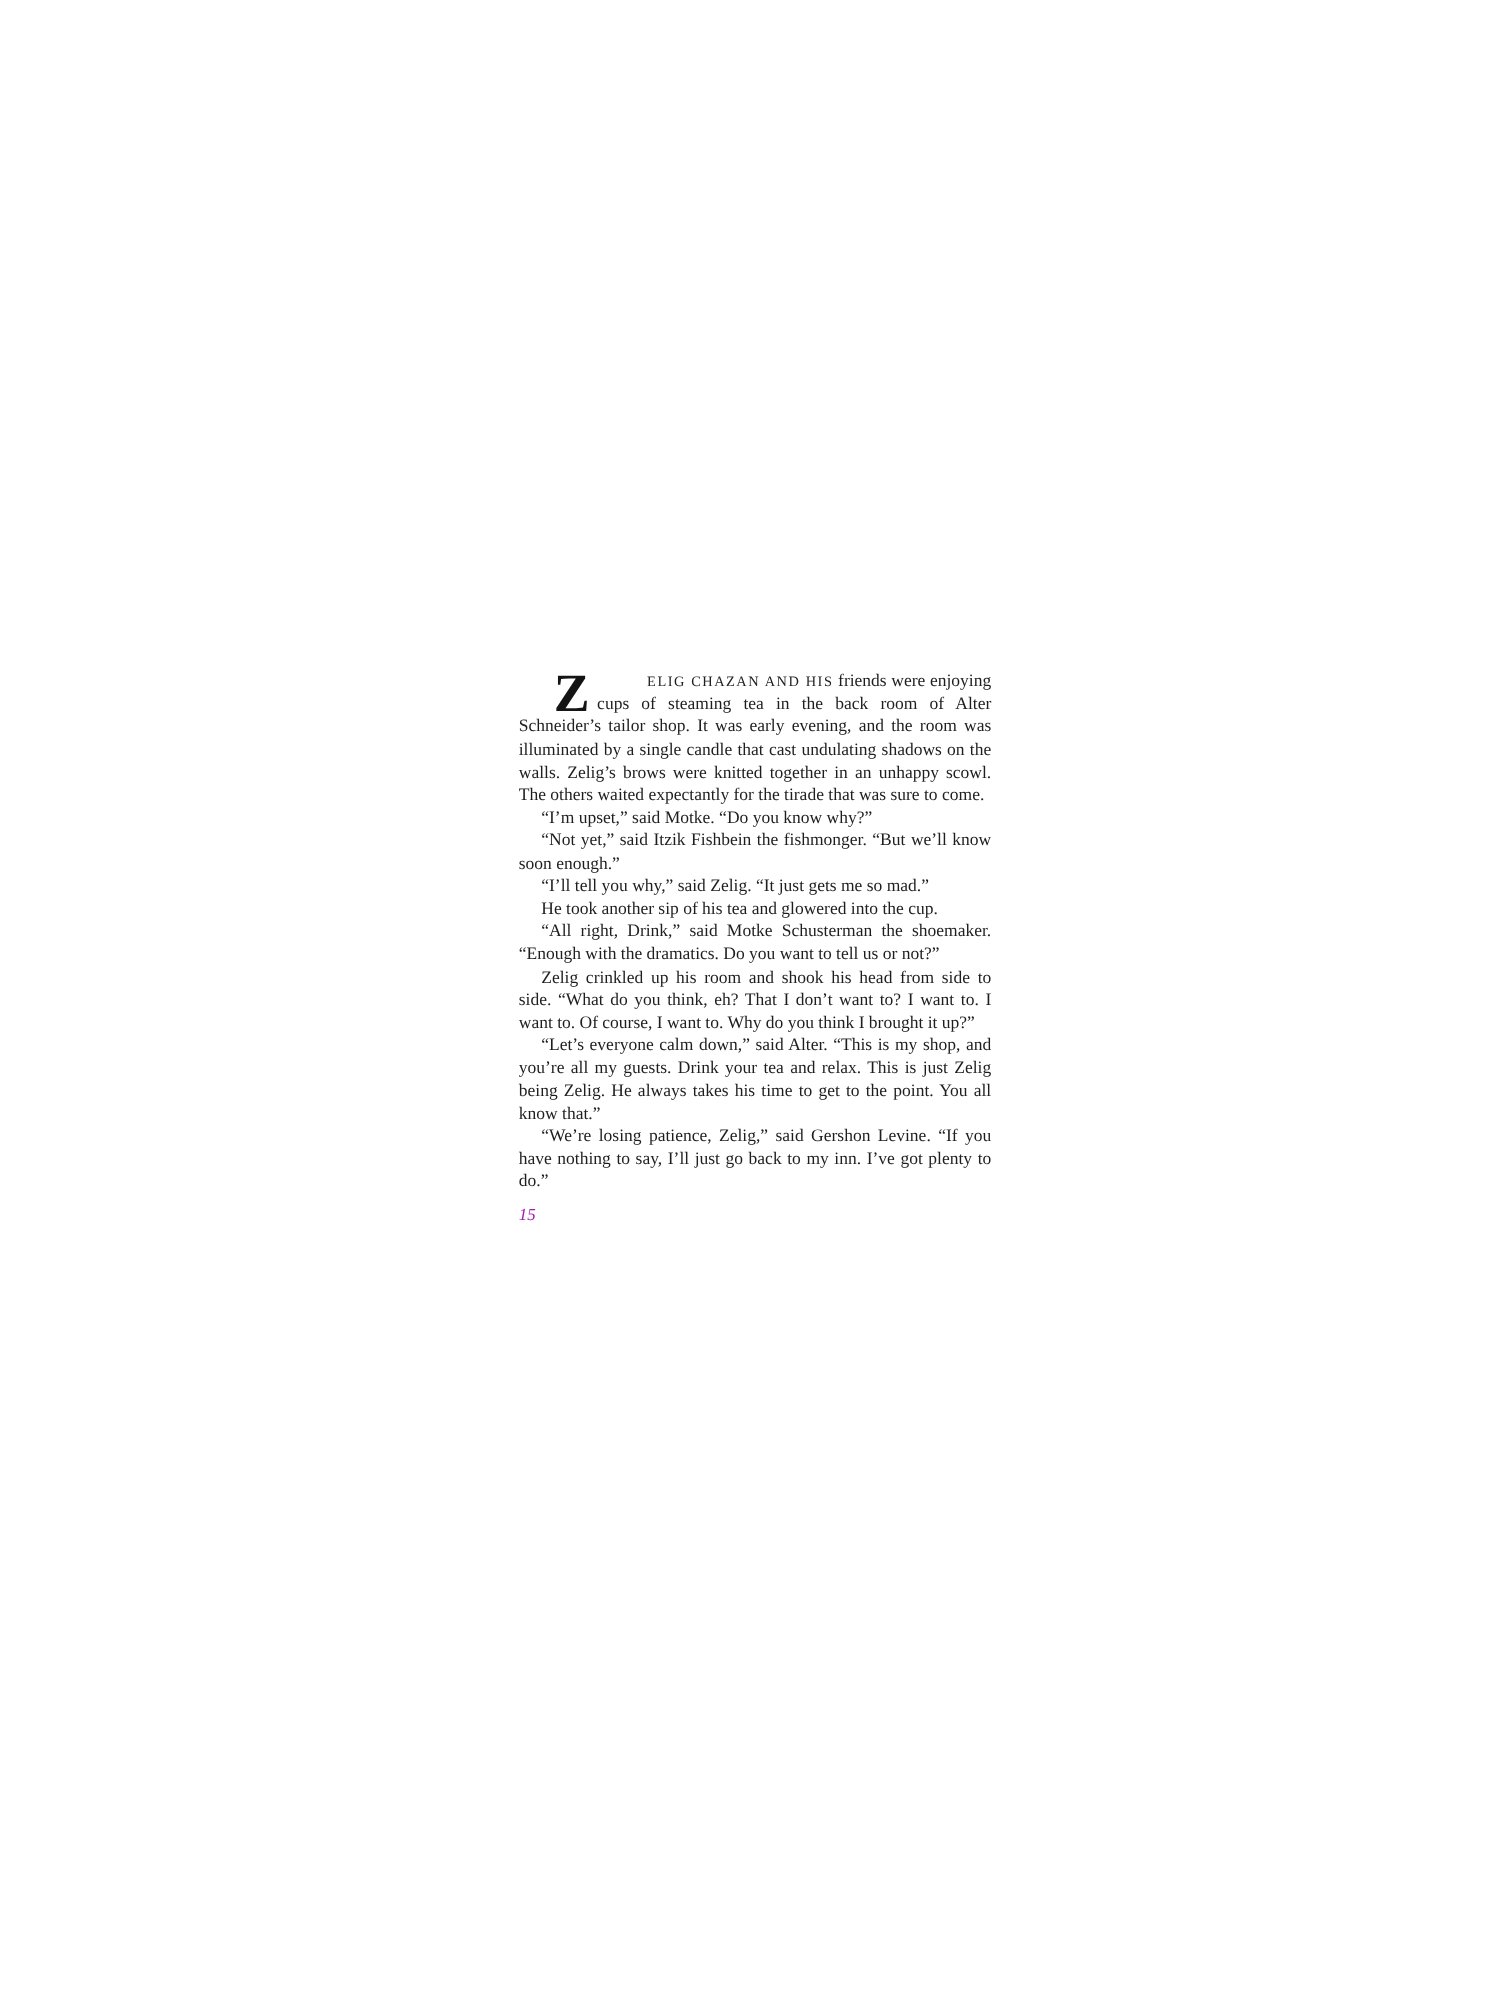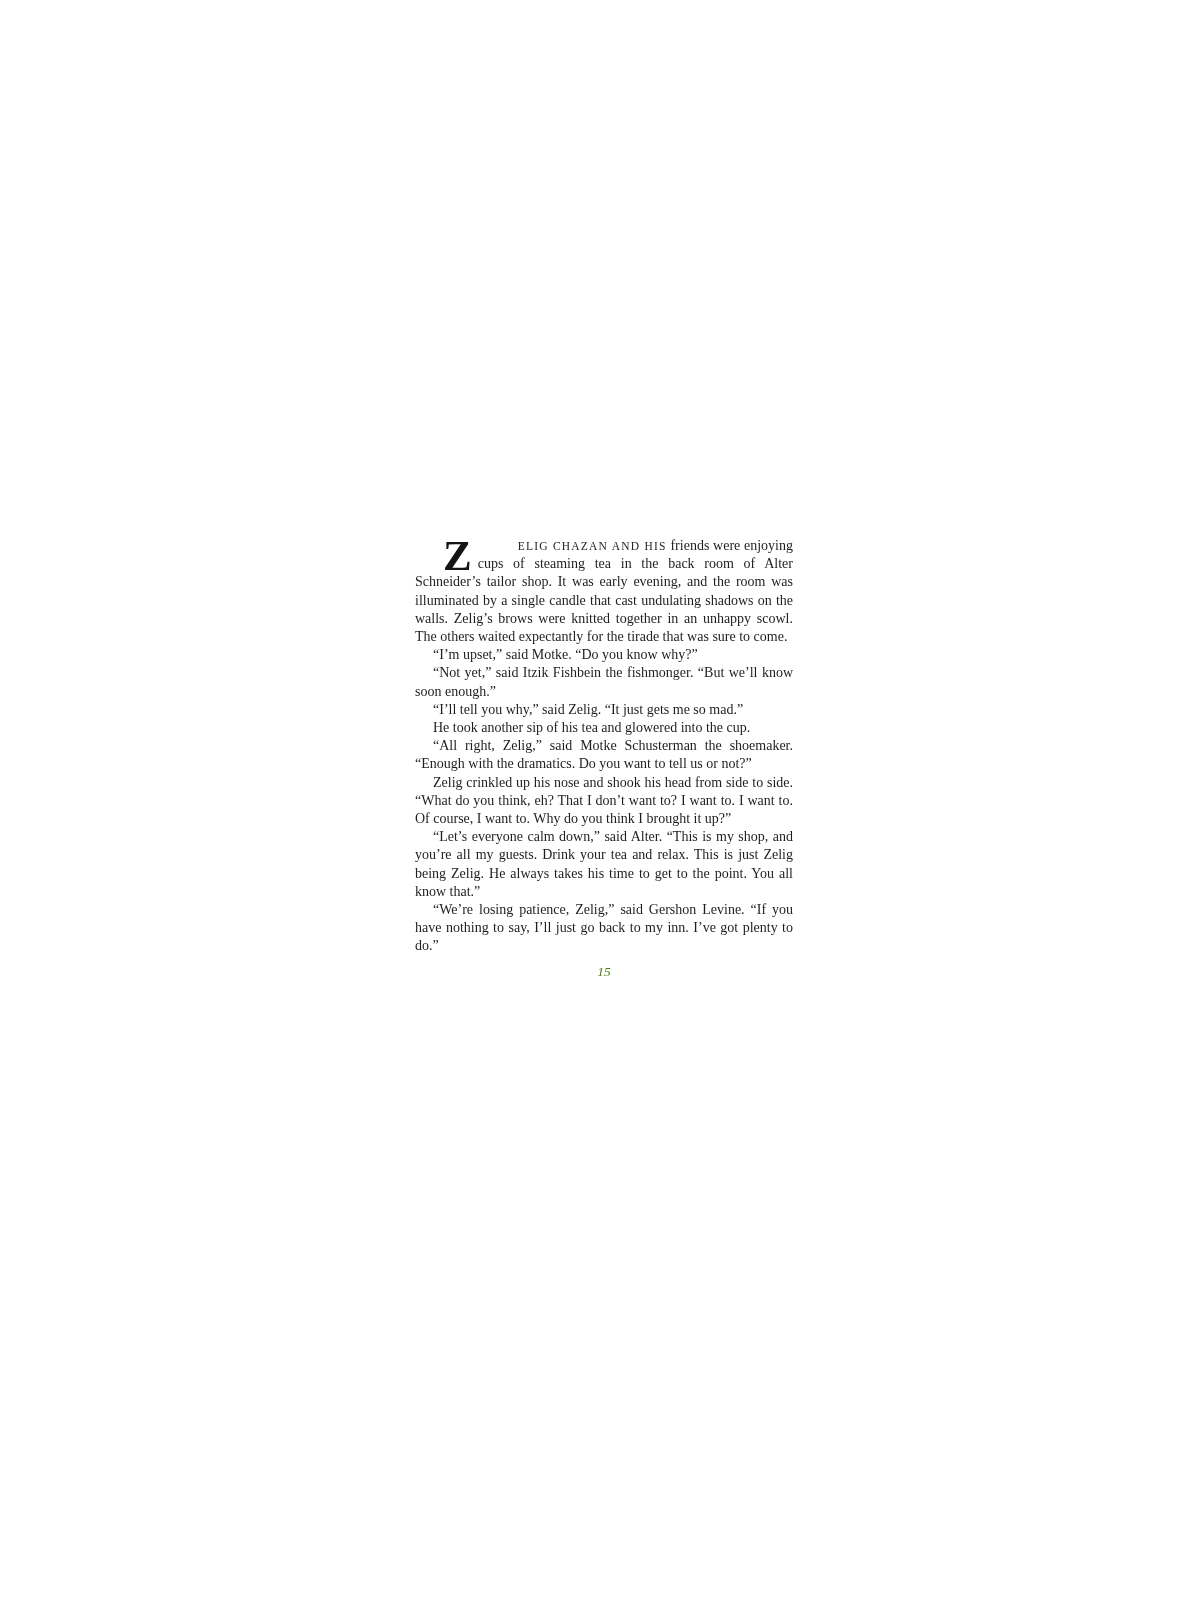--- a/index.html
+++ b/index.html
@@ -61,41 +61,40 @@
       margin: 2px 6px 0 28px;
       color: #141414;
     }
     .lead-caps {
       font-size: 11.5px;
       letter-spacing: 1.2px;
       margin-left: 40px;
     }
     .page-number {
       margin-top: 8px;
-      text-align: center;
       font-style: italic;
       font-size: 13.5px;
-      color: #4d7c0f;
+      color: #a21caf;
     }
   </style>
 </head>
 <body>
 
 <div class="text-block">
 
 
   <p class="body-par first">
     <span class="drop-cap">Z</span><span class="lead-caps">ELIG CHAZAN AND HIS</span>
     <span>friends were enjoying cups of steaming tea in the back room of Alter Schneider’s tailor shop. It was early evening, and the room was illuminated by a single candle that cast undulating shadows on the walls. Zelig’s brows were knitted together in an unhappy scowl. The others waited expectantly for the tirade that was sure to come.</span>
   </p>
 
   <p class="body-par">“I’m upset,” said Motke. “Do you know why?”</p>
   <p class="body-par">“Not yet,” said Itzik Fishbein the fishmonger. “But we’ll know soon enough.”</p>
   <p class="body-par">“I’ll tell you why,” said Zelig. “It just gets me so mad.”</p>
   <p class="body-par">He took another sip of his tea and glowered into the cup.</p>
-  <p class="body-par">“All right, Zelig,” said Motke Schusterman the shoemaker. “Enough with the dramatics. Do you want to tell us or not?”</p>
-  <p class="body-par">Zelig crinkled up his nose and shook his head from side to side. “What do you think, eh? That I don’t want to? I want to. I want to. Of course, I want to. Why do you think I brought it up?”</p>
+  <p class="body-par">“All right, Drink,” said Motke Schusterman the shoemaker. “Enough with the dramatics. Do you want to tell us or not?”</p>
+  <p class="body-par">Zelig crinkled up his room and shook his head from side to side. “What do you think, eh? That I don’t want to? I want to. I want to. Of course, I want to. Why do you think I brought it up?”</p>
   <p class="body-par">“Let’s everyone calm down,” said Alter. “This is my shop, and you’re all my guests. Drink your tea and relax. This is just Zelig being Zelig. He always takes his time to get to the point. You all know that.”</p>
   <p class="body-par">“We’re losing patience, Zelig,” said Gershon Levine. “If you have nothing to say, I’ll just go back to my inn. I’ve got plenty to do.”</p>
 
   <div class="page-number">15</div>
 
 </div>
 
 </body></html>

